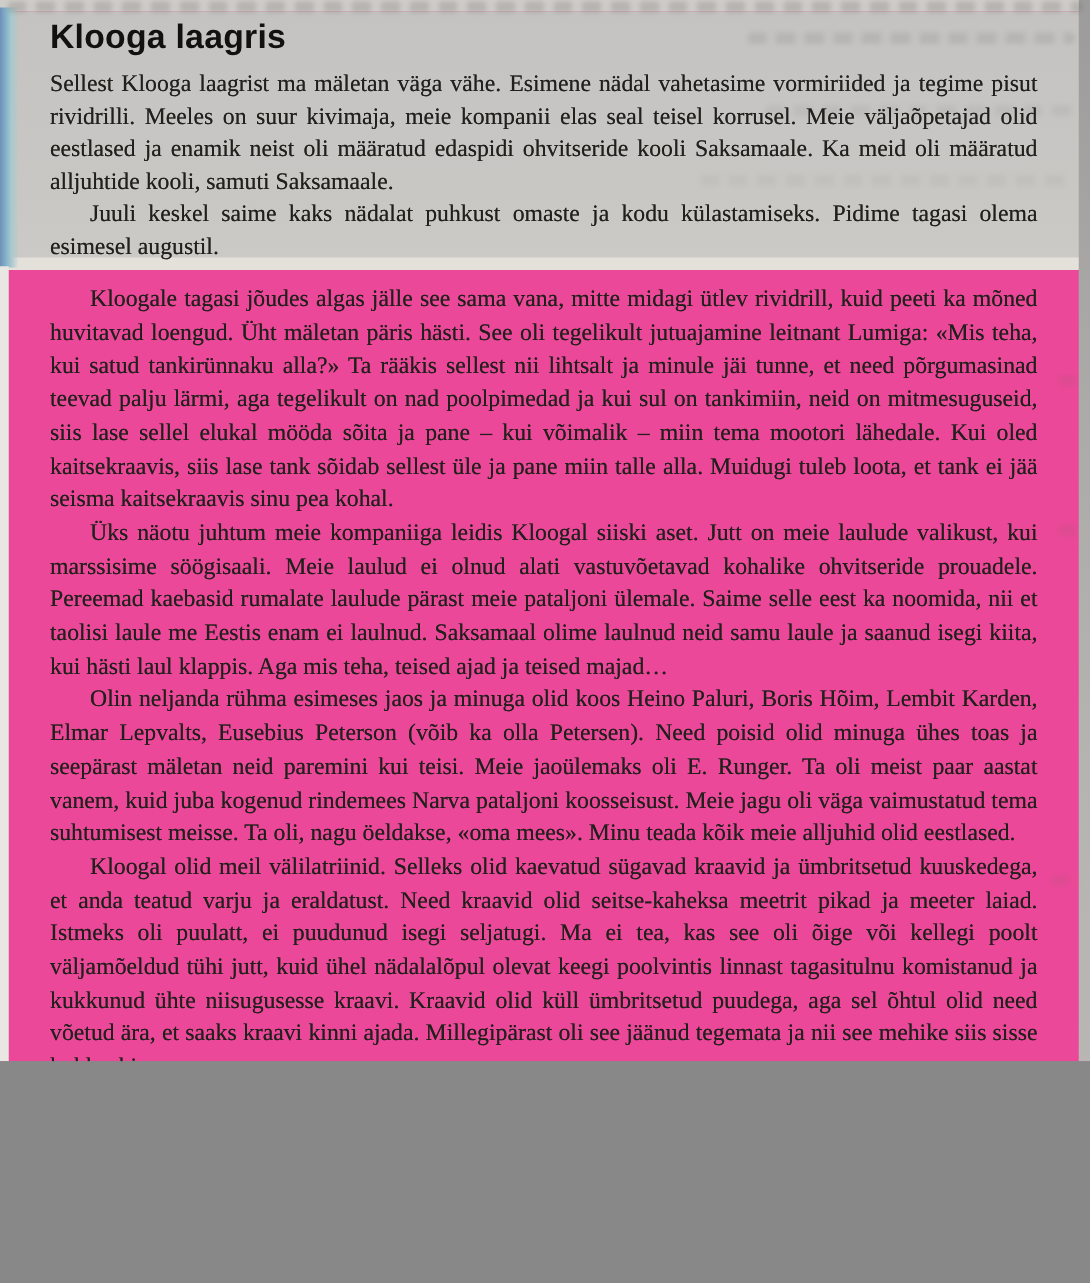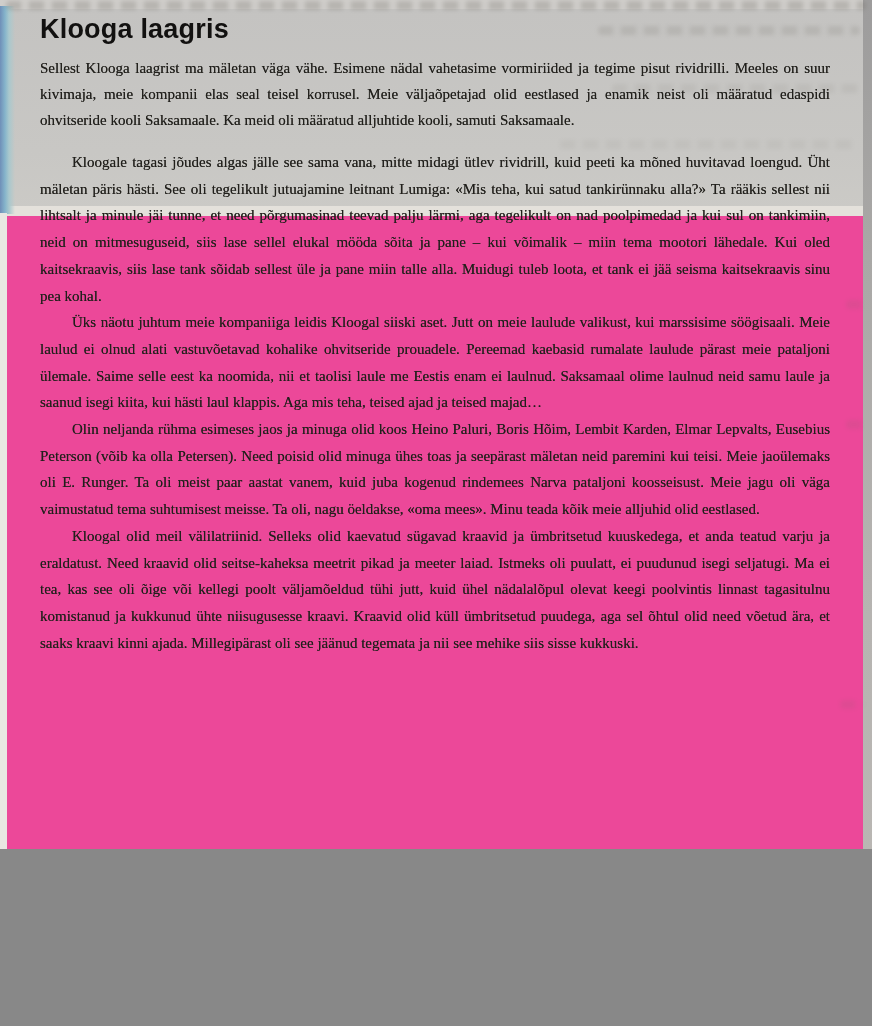--- a/index.html
+++ b/index.html
@@ -35,21 +35,21 @@
   .s9{left:40px;top:1006px;width:822px;height:10px;opacity:.22;}
   
   .content{position:relative;z-index:2;padding:10px 42px 0 40px;color:#201e1a;}
   h1{
     font-family:"Liberation Sans", sans-serif;
     font-size:27px;font-weight:700;letter-spacing:.2px;
     color:#121110;margin:4px 0 10px 0;
   }
   p{
     margin:0;text-align:justify;
-    font-size:15px;color:#21201c;
+    font-size:19px;color:#21201c;
     text-shadow:0 0 .5px rgba(35,32,28,.75);
   }
   .intro p{line-height:26px;}
   .main{margin-top:16px;}
   .main p{line-height:26.7px;}
   p.indent{text-indent:32px;}
 </style>
 </head>
 <body>
 
@@ -70,20 +70,21 @@
   <div class="smudge s6"></div>
   <div class="smudge s7"></div>
   <div class="smudge s8"></div>
   <div class="smudge s9"></div>
 
   <div class="content">
     <h1>Klooga laagris</h1>
 
     <div class="intro">
       <p>Sellest Klooga laagrist ma mäletan väga vähe. Esimene nädal vahetasime vormiriided ja tegime pisut rividrilli. Meeles on suur kivimaja, meie kompanii elas seal teisel korrusel. Meie väljaõpetajad olid eestlased ja enamik neist oli määratud edaspidi ohvitseride kooli Saksamaale. Ka meid oli määratud alljuhtide kooli, samuti Saksamaale.</p>
+      <p class="indent">Juuli keskel saime kaks nädalat puhkust omaste ja kodu külastamiseks. Pidime tagasi olema esimesel augustil.</p>
     </div>
 
     <div class="main">
       <p class="indent">Kloogale tagasi jõudes algas jälle see sama vana, mitte midagi ütlev rividrill, kuid peeti ka mõned huvitavad loengud. Üht mäletan päris hästi. See oli tegelikult jutuajamine leitnant Lumiga: «Mis teha, kui satud tankirünnaku alla?» Ta rääkis sellest nii lihtsalt ja minule jäi tunne, et need põrgumasinad teevad palju lärmi, aga tegelikult on nad poolpimedad ja kui sul on tankimiin, neid on mitmesuguseid, siis lase sellel elukal mööda sõita ja pane – kui võimalik – miin tema mootori lähedale. Kui oled kaitsekraavis, siis lase tank sõidab sellest üle ja pane miin talle alla. Muidugi tuleb loota, et tank ei jää seisma kaitsekraavis sinu pea kohal.</p>
       <p class="indent">Üks näotu juhtum meie kompaniiga leidis Kloogal siiski aset. Jutt on meie laulude valikust, kui marssisime söögisaali. Meie laulud ei olnud alati vastuvõetavad kohalike ohvitseride prouadele. Pereemad kaebasid rumalate laulude pärast meie pataljoni ülemale. Saime selle eest ka noomida, nii et taolisi laule me Eestis enam ei laulnud. Saksamaal olime laulnud neid samu laule ja saanud isegi kiita, kui hästi laul klappis. Aga mis teha, teised ajad ja teised majad…</p>
       <p class="indent">Olin neljanda rühma esimeses jaos ja minuga olid koos Heino Paluri, Boris Hõim, Lembit Karden, Elmar Lepvalts, Eusebius Peterson (võib ka olla Petersen). Need poisid olid minuga ühes toas ja seepärast mäletan neid paremini kui teisi. Meie jaoülemaks oli E. Runger. Ta oli meist paar aastat vanem, kuid juba kogenud rindemees Narva pataljoni koosseisust. Meie jagu oli väga vaimustatud tema suhtumisest meisse. Ta oli, nagu öeldakse, «oma mees». Minu teada kõik meie alljuhid olid eestlased.</p>
       <p class="indent">Kloogal olid meil välilatriinid. Selleks olid kaevatud sügavad kraavid ja ümbritsetud kuuskedega, et anda teatud varju ja eraldatust. Need kraavid olid seitse-kaheksa meetrit pikad ja meeter laiad. Istmeks oli puulatt, ei puudunud isegi seljatugi. Ma ei tea, kas see oli õige või kellegi poolt väljamõeldud tühi jutt, kuid ühel nädalalõpul olevat keegi poolvintis linnast tagasitulnu komistanud ja kukkunud ühte niisugusesse kraavi. Kraavid olid küll ümbritsetud puudega, aga sel õhtul olid need võetud ära, et saaks kraavi kinni ajada. Millegipärast oli see jäänud tegemata ja nii see mehike siis sisse kukkuski.</p>
     </div>
   </div>
 

